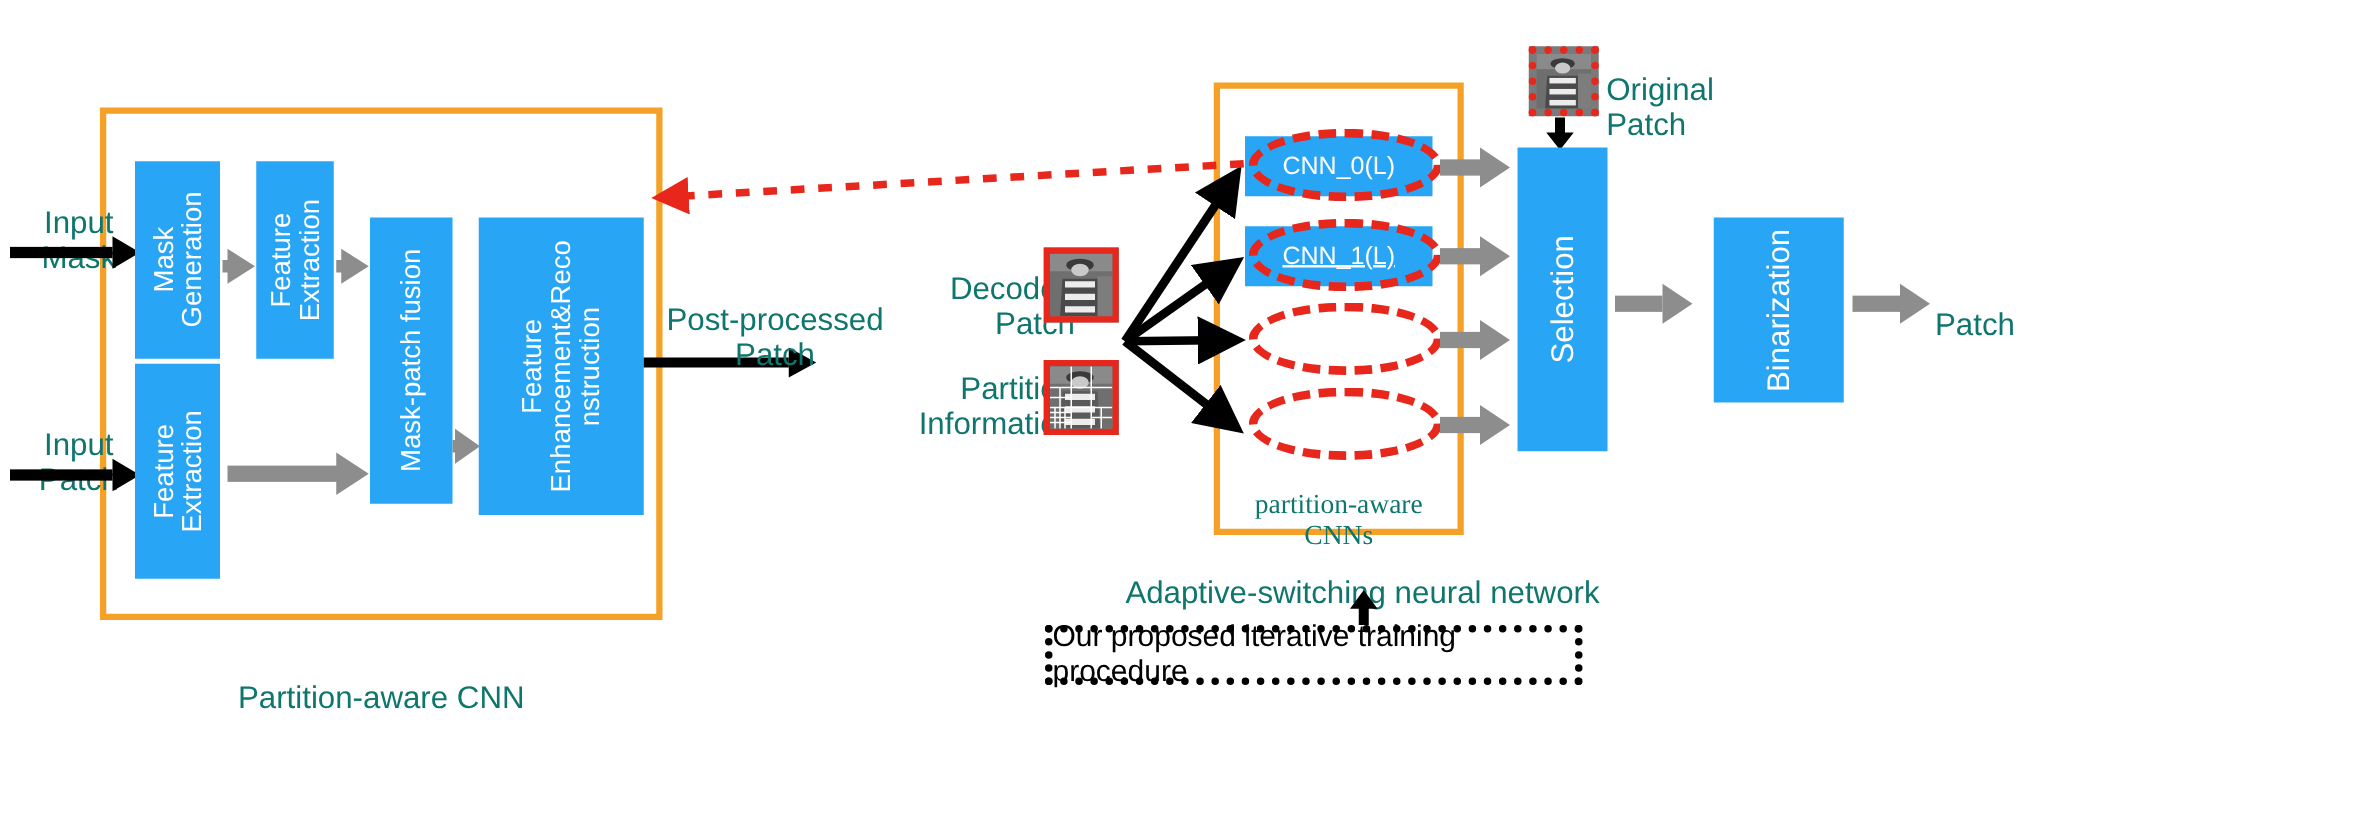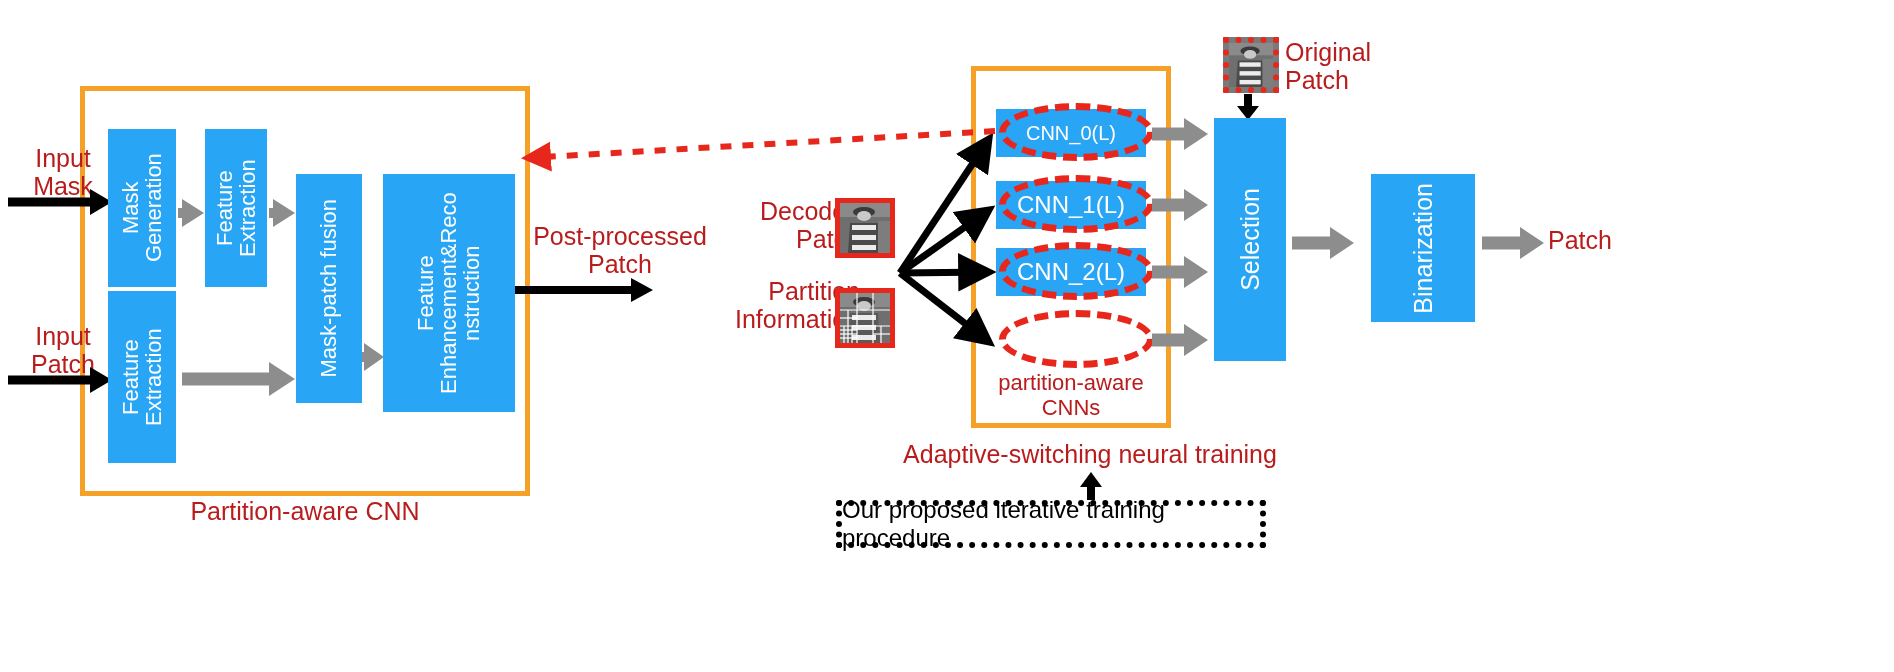--- a/index.html
+++ b/index.html
@@ -1,21 +1,21 @@
 <!DOCTYPE html>
 <html><head>
 <meta charset="utf-8">
 <style>
   html,body{margin:0;padding:0;background:#ffffff;}
   body{font-family:"Liberation Sans", sans-serif;}
   #stage{position:relative;width:1894px;height:672px;background:#fff;overflow:hidden;}
 
   .blk{position:absolute;background:#28a5f5;color:#fff;display:flex;align-items:center;justify-content:center;text-align:center;font-weight:400;line-height:1.05;}
   .vert{writing-mode:vertical-rl;transform:rotate(180deg);}
-  .lbl{position:absolute;color:#b91c1c;text-align:center;line-height:1.12;white-space:pre-line;}
+  .lbl{position:absolute;color:#0f766e;text-align:center;line-height:1.12;white-space:pre-line;margin-top:20px;}
   .orangebox{position:absolute;border:5px solid #f5a026;box-sizing:border-box;background:transparent;}
   .dottedbox{position:absolute;border:6px dotted #000;box-sizing:border-box;background:#fff;display:flex;align-items:center;justify-content:center;}
 
   
   .arrow{position:absolute;}
   .arrow .shaft{position:absolute;left:0;top:50%;transform:translateY(-50%);}
   .arrow .head{position:absolute;right:0;top:50%;transform:translateY(-50%);width:0;height:0;border-style:solid;}
 
   .ablack .shaft{background:#000;}
   .ablack .head{border-color:transparent transparent transparent #000;}
@@ -106,21 +106,21 @@
 nstruction</span>
   </div>
 
   <div class="arrow ablack" style="left:515px;top:278px;width:138px;height:24px;">
     <div class="shaft" style="width:116px;height:8px;"></div>
     <div class="head" style="border-width:12px 0 12px 22px;"></div>
   </div>
   <div class="lbl" style="left:520px;top:222px;width:200px;font-size:25px;">Post-processed
 Patch</div>
 
-  <div class="lbl" style="left:130px;top:497px;width:350px;font-size:25px;">Partition-aware CNN</div>
+  <div class="lbl" style="left:130px;top:524px;width:350px;font-size:25px;">Partition-aware CNN</div>
 
   <div class="orangebox" style="left:971px;top:66px;width:200px;height:362px;"></div>
 
   <div class="lbl" style="left:700px;top:197px;width:160px;font-size:25px;text-align:right;">Decoded
 Patch</div>
   <div class="thumb" style="left:835px;top:198px;width:60px;height:60px;">
     <svg width="100%" height="100%" viewBox="0 0 50 50" preserveAspectRatio="none">
       <rect x="0" y="0" width="50" height="50" fill="#6f6f6f"></rect>
       <rect x="0" y="0" width="50" height="14" fill="#8a8a8a"></rect>
       <ellipse cx="24" cy="9" rx="11" ry="5" fill="#3a3a3a"></ellipse>
@@ -183,33 +183,30 @@
     <g stroke="#e8271c" stroke-width="6" fill="none" stroke-dasharray="11,11" marker-end="url(#rh)" stroke-linecap="butt">
       <line x1="995" y1="131" x2="527" y2="158"></line>
     </g>
   </svg>
 
   <div class="blk" style="left:996px;top:109px;width:150px;height:48px;font-size:20px;">
     <span>CNN_0(L)</span>
   </div>
   <div class="ellipse" style="left:999px;top:103px;width:155px;height:58px;"></div>
 
-  <div class="blk" style="left:996px;top:181px;width:150px;height:48px;font-size:24px;">
+  <div class="blk" style="left:996px;top:181px;width:150px;height:48px;font-size:20px;text-decoration:underline;">
     <span>CNN_1(L)</span>
   </div>
   <div class="ellipse" style="left:999px;top:175px;width:155px;height:58px;"></div>
 
-  <div class="blk" style="left:996px;top:248px;width:150px;height:48px;font-size:24px;">
-    <span>CNN_2(L)</span>
-  </div>
   <div class="ellipse" style="left:999px;top:242px;width:155px;height:58px;"></div>
 
   <div class="ellipse" style="left:999px;top:310px;width:155px;height:58px;"></div>
 
-  <div class="lbl" style="left:981px;top:371px;width:180px;font-size:22px;">partition-aware
+  <div class="lbl" style="left:981px;top:371px;width:180px;font-size:22px;font-family:Liberation Serif, serif;">partition-aware
 CNNs</div>
 
   <div class="arrow agray" style="left:1152px;top:119px;width:56px;height:30px;">
     <div class="shaft" style="width:34px;height:13px;"></div>
     <div class="head" style="border-width:16px 0 16px 24px;"></div>
   </div>
   <div class="arrow agray" style="left:1152px;top:190px;width:56px;height:30px;">
     <div class="shaft" style="width:34px;height:13px;"></div>
     <div class="head" style="border-width:16px 0 16px 24px;"></div>
   </div>
@@ -255,21 +252,21 @@
   <div class="blk" style="left:1371px;top:174px;width:104px;height:148px;font-size:25px;">
     <span class="vert">Binarization</span>
   </div>
 
   <div class="arrow agray" style="left:1482px;top:228px;width:62px;height:30px;">
     <div class="shaft" style="width:38px;height:13px;"></div>
     <div class="head" style="border-width:16px 0 16px 24px;"></div>
   </div>
   <div class="lbl" style="left:1548px;top:226px;width:90px;font-size:25px;text-align:left;">Patch</div>
 
-  <div class="lbl" style="left:830px;top:440px;width:520px;font-size:25px;">Adaptive-switching neural training</div>
+  <div class="lbl" style="left:830px;top:440px;width:520px;font-size:25px;">Adaptive-switching neural network</div>
 
   <div class="arrowup" style="left:1076px;top:472px;width:30px;height:32px;">
     <div class="shaft" style="width:8px;height:20px;"></div>
     <div class="head" style="border-width:0 11px 15px 11px;"></div>
   </div>
 
   <div class="dottedbox" style="left:836px;top:500px;width:430px;height:48px;">
     <span style="font-size:24px;color:#000;">Our proposed iterative training procedure</span>
   </div>
 

